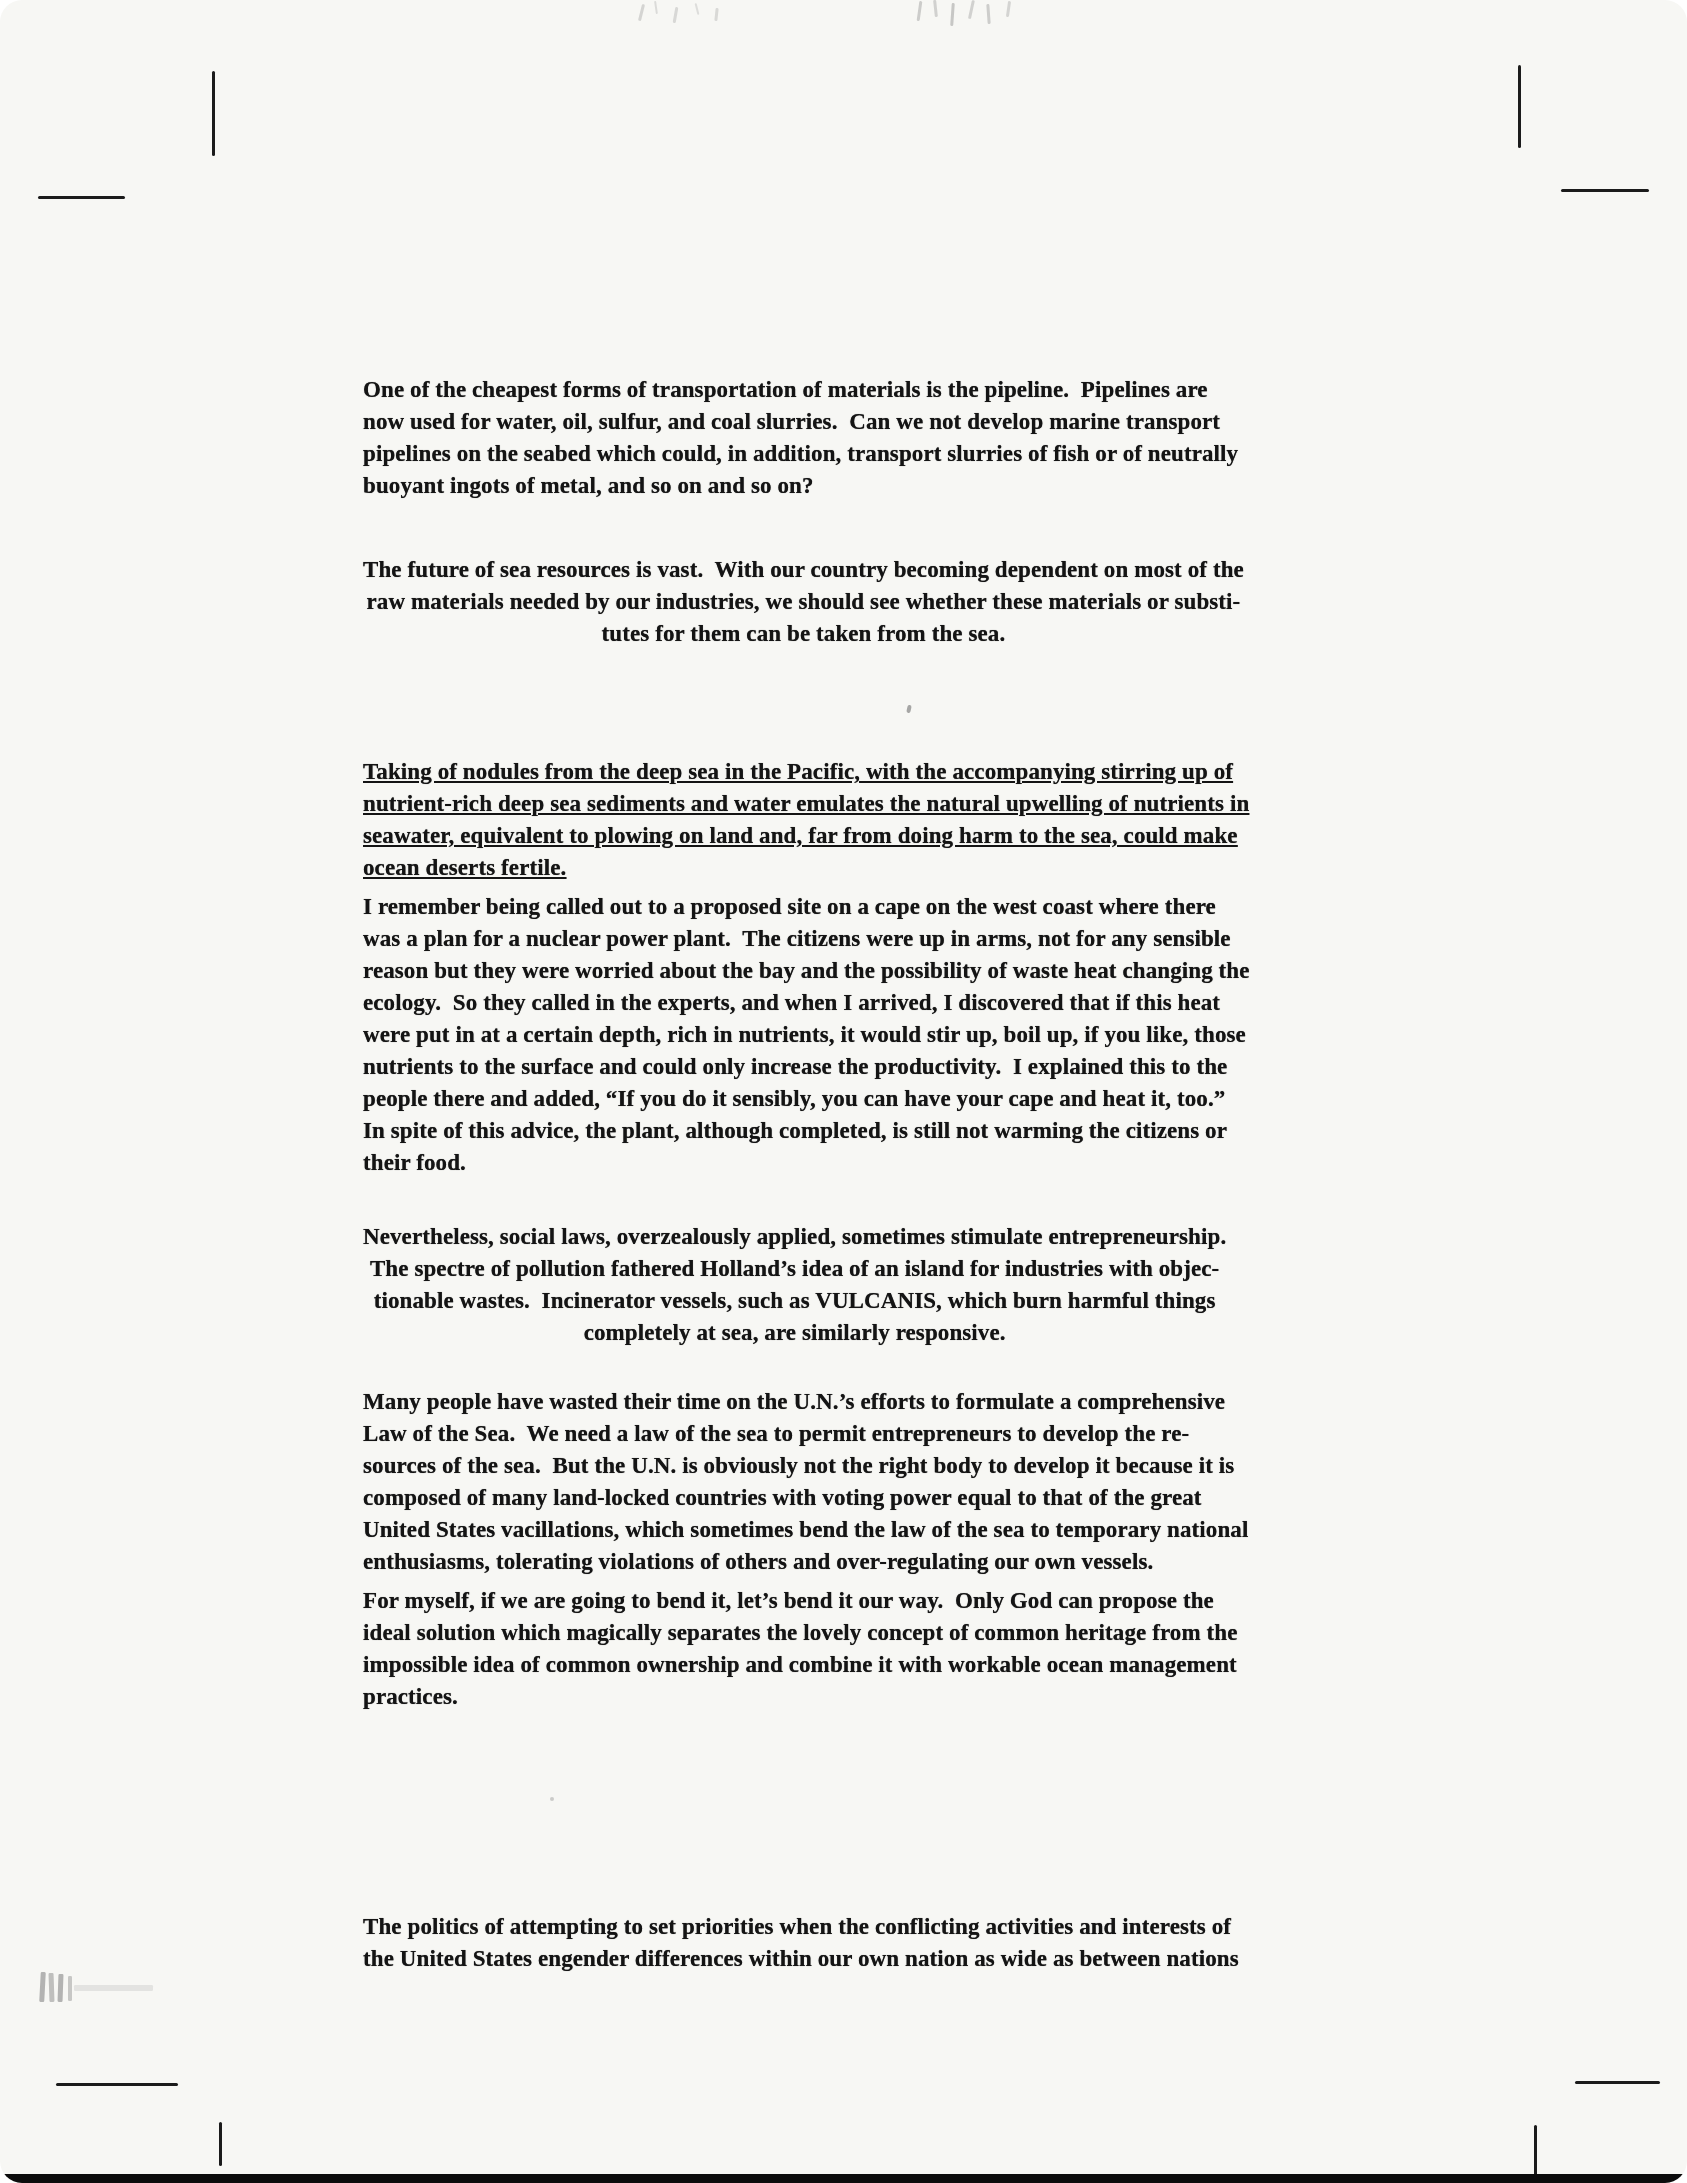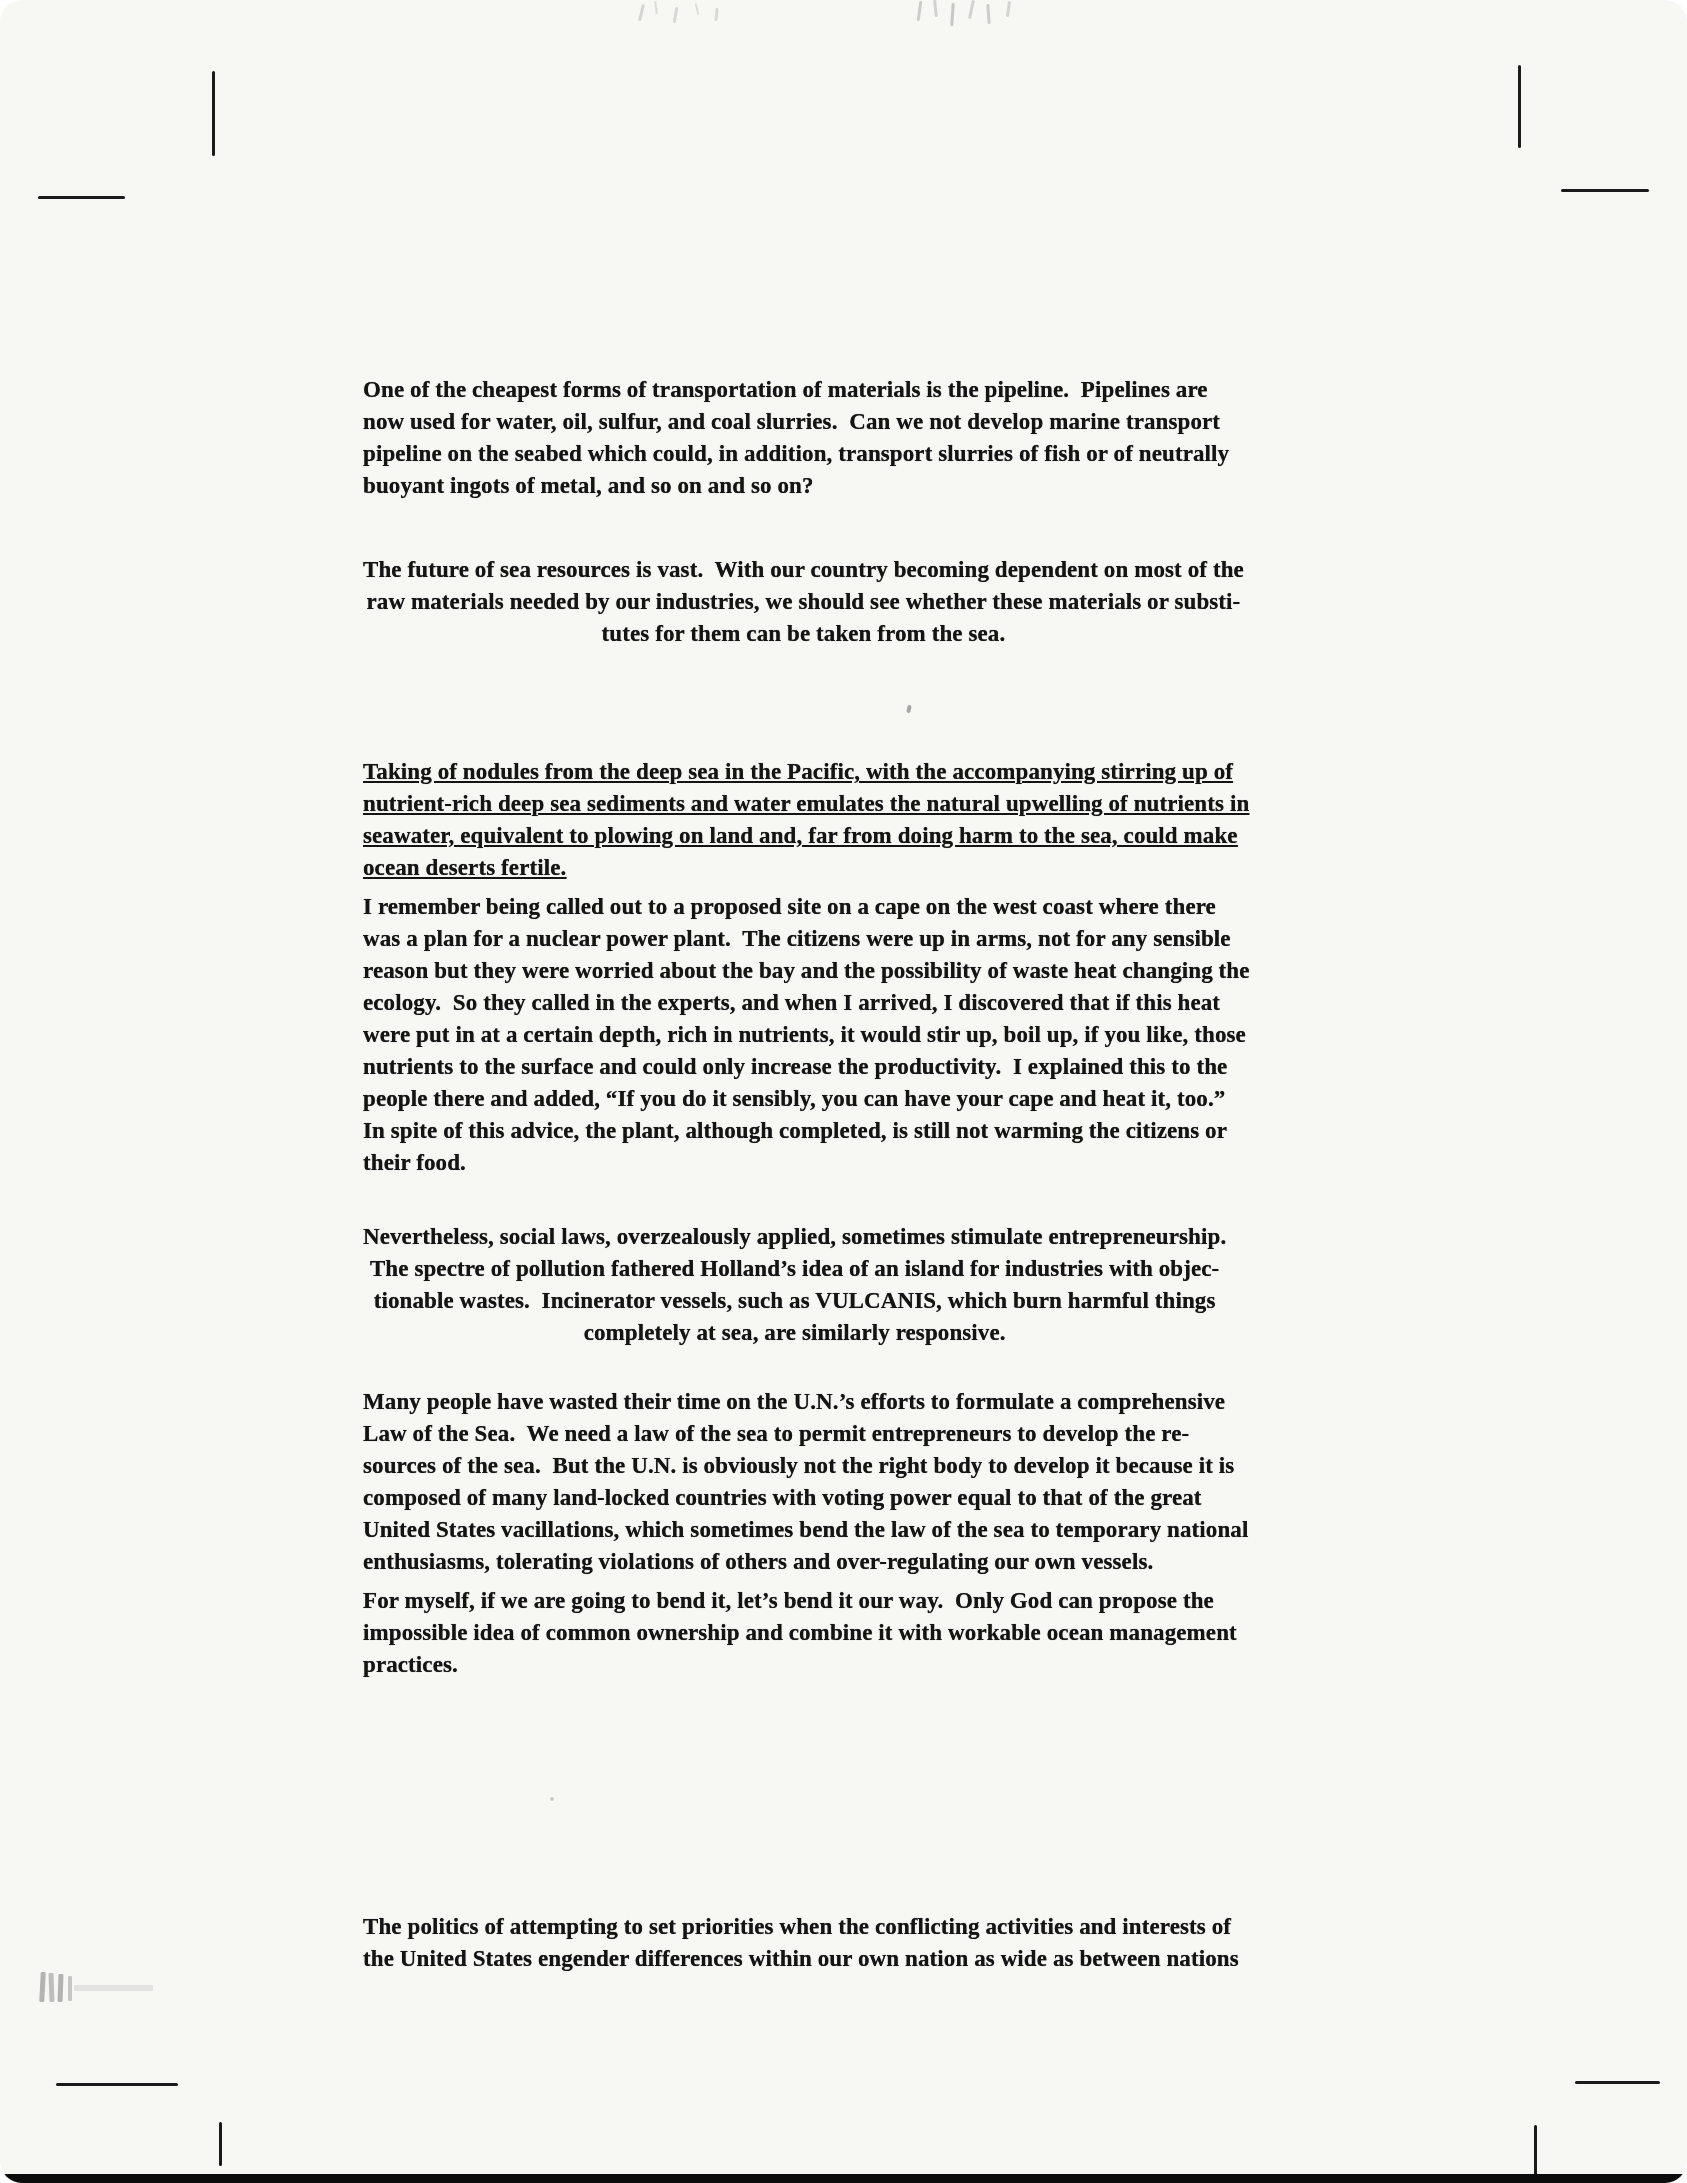--- a/index.html
+++ b/index.html
@@ -92,21 +92,21 @@
   <div class="smudge s-c3"></div>
   <div class="smudge s-c4"></div>
   <div class="smudge s-c5"></div>
   <div class="smudge speck-1"></div>
   <div class="smudge speck-2"></div>
 
   <div class="text-block" style="color: rgb(20, 20, 20);">
       <div class="para">
         <div class="line">One of the cheapest forms of transportation of materials is the pipeline.  Pipelines are</div>
         <div class="line">now used for water, oil, sulfur, and coal slurries.  Can we not develop marine transport</div>
-        <div class="line">pipeline on the seabed which could, in addition, transport slurries of fish or of neutrally</div>
+        <div class="line">pipelines on the seabed which could, in addition, transport slurries of fish or of neutrally</div>
         <div class="line">buoyant ingots of metal, and so on and so on?</div>
       </div>
       <div class="para">
         <div class="line">The future of sea resources is vast.  With our country becoming dependent on most of the</div>
         <div class="line">raw materials needed by our industries, we should see whether these materials or substi-</div>
         <div class="line">tutes for them can be taken from the sea.</div>
       </div>
       <div class="para">
         <div class="line">Taking of nodules from the deep sea in the Pacific, with the accompanying stirring up of</div>
         <div class="line">nutrient-rich deep sea sediments and water emulates the natural upwelling of nutrients in</div>
@@ -133,20 +133,21 @@
       <div class="para">
         <div class="line">Many people have wasted their time on the U.N.’s efforts to formulate a comprehensive</div>
         <div class="line">Law of the Sea.  We need a law of the sea to permit entrepreneurs to develop the re-</div>
         <div class="line">sources of the sea.  But the U.N. is obviously not the right body to develop it because it is</div>
         <div class="line">composed of many land-locked countries with voting power equal to that of the great</div>
         <div class="line">United States vacillations, which sometimes bend the law of the sea to temporary national</div>
         <div class="line">enthusiasms, tolerating violations of others and over-regulating our own vessels.</div>
       </div>
       <div class="para">
         <div class="line">For myself, if we are going to bend it, let’s bend it our way.  Only God can propose the</div>
+        <div class="line">ideal solution which magically separates the lovely concept of common heritage from the</div>
         <div class="line">impossible idea of common ownership and combine it with workable ocean management</div>
         <div class="line">practices.</div>
       </div>
       <div class="para">
         <div class="line">The politics of attempting to set priorities when the conflicting activities and interests of</div>
         <div class="line">the United States engender differences within our own nation as wide as between nations</div>
       </div>
     </div>
 
   <div class="edge-bar" style="background: rgb(12, 12, 12);"></div>

